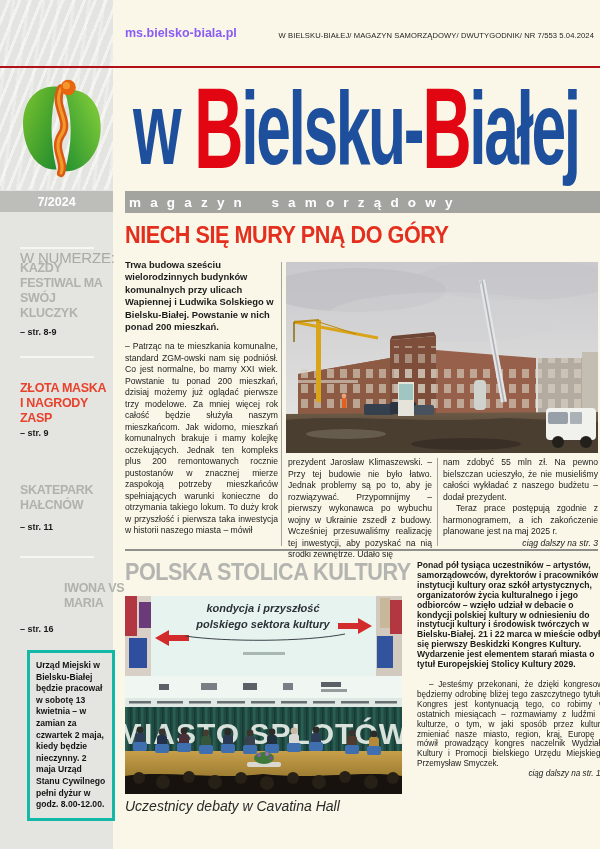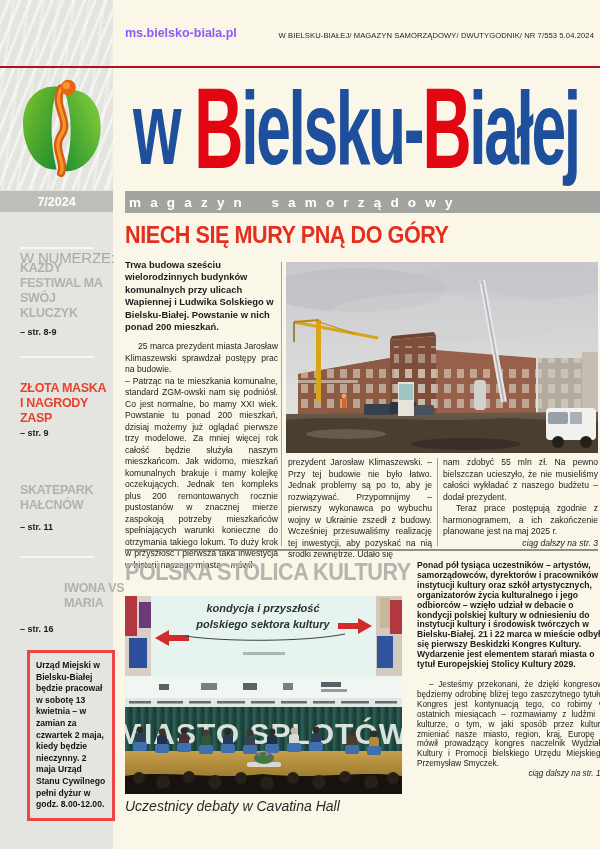--- a/index.html
+++ b/index.html
@@ -33,21 +33,21 @@
              letter-spacing:.68em;word-spacing:.55em;padding-left:4px;box-sizing:border-box;
              white-space:nowrap;overflow:hidden;}
 
   
   .sb-head{left:20px;top:221px;font-size:15px;font-weight:normal;color:#a9a9a5;letter-spacing:-.2px;margin-top:28px;}
   .sb-div{left:20px;height:2px;width:74px;background:#f6f6f2;}
   .sb-title{left:20px;width:90px;font-weight:bold;font-size:12.5px;line-height:15px;
             color:#b1b1ad;letter-spacing:-.3px;}
   .sb-title.red{color:#e8422c;}
   .sb-page{left:20px;font-size:9px;font-weight:bold;color:#1b1b1b;}
-  .notice{left:27px;top:650px;width:70px;border:3px solid #ef4444;padding:7px 6px;
+  .notice{left:27px;top:650px;width:70px;border:3px solid #14b8a6;padding:7px 6px;
           font-size:8.6px;font-weight:bold;line-height:11.6px;color:#141414;}
 
   
   .headline{font-weight:bold;font-size:24px;letter-spacing:-.5px;white-space:nowrap;
             transform:scaleX(.9);transform-origin:left top;}
   .headline.red{color:#e42f1e;}
   .headline.gray{color:#b4b4b0;}
   .col{font-size:8.6px;line-height:11.5px;text-align:justify;}
   .col p{margin:0;text-indent:13px;}
   .col p.noindent{text-indent:0;}
@@ -116,21 +116,20 @@
 <div class="abs sb-title" style="top:581px;margin-left:44px;">IWONA VS MARIA</div>
 <div class="abs sb-page" style="top:624px;">– str. 16</div>
 
 <div class="abs notice">Urząd Miejski w Bielsku-Białej będzie pracował w sobotę 13 kwietnia – w zamian za czwartek 2 maja, kiedy będzie nieczynny. 2 maja Urząd Stanu Cywilnego pełni dyżur w godz. 8.00-12.00.</div>
 
 <div class="abs headline red" style="left:125px;top:221px;">NIECH SIĘ MURY PNĄ DO GÓRY</div>
 
 <div class="abs intro" style="left:125px;top:259px;width:153px;">Trwa budowa sześciu wielorodzinnych budynków komunalnych przy ulicach Wapiennej i Ludwika Solskiego w Bielsku-Białej. Powstanie w nich ponad 200 mieszkań.</div>
 
 <div class="abs col" style="left:125px;top:341px;width:153px;">
-  <p>25 marca prezydent miasta Jarosław Klimaszewski sprawdzał postępy prac na budowie.</p>
   <p class="noindent">– Patrząc na te mieszkania komunalne, standard ZGM-owski nam się podniósł. Co jest normalne, bo mamy XXI wiek. Powstanie tu ponad 200 mieszkań, dzisiaj możemy już oglądać pierwsze trzy modelowe. Za mniej więcej rok całość będzie służyła naszym mieszkańcom. Jak widomo, mieszkań komunalnych brakuje i mamy kolejkę oczekujących. Jednak ten kompleks plus 200 remontowanych rocznie pustostanów w znacznej mierze zaspokoją potrzeby mieszkańców spełniających warunki konieczne do otrzymania takiego lokum. To duży krok w przyszłość i pierwsza taka inwestycja w historii naszego miasta – mówił</p>
 </div>
 
 <div class="abs" style="left:286px;top:262px;">
   <svg class="photo" width="312" height="191" viewBox="0 0 312 191">
     <defs>
       <linearGradient id="sky" x1="0" y1="0" x2="0" y2="1">
         <stop offset="0" stop-color="#c9c9cd"></stop>
           <stop offset=".7" stop-color="#dededd"></stop>
           <stop offset="1" stop-color="#e9e9e5"></stop>

